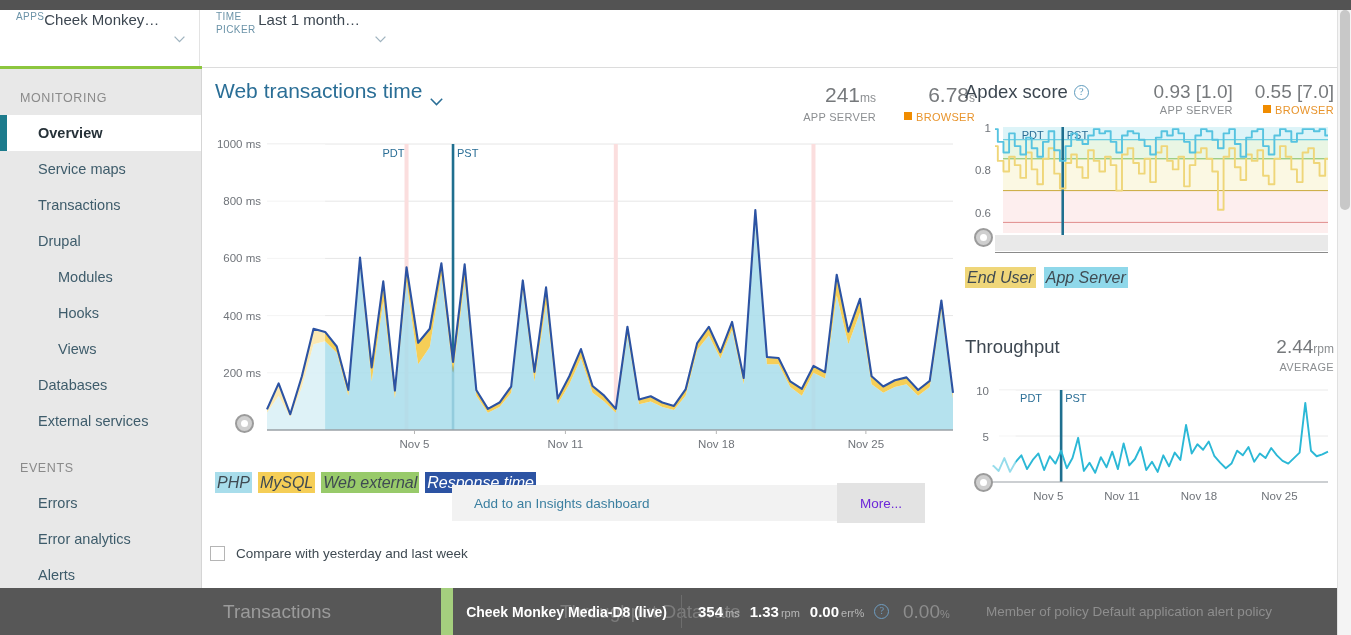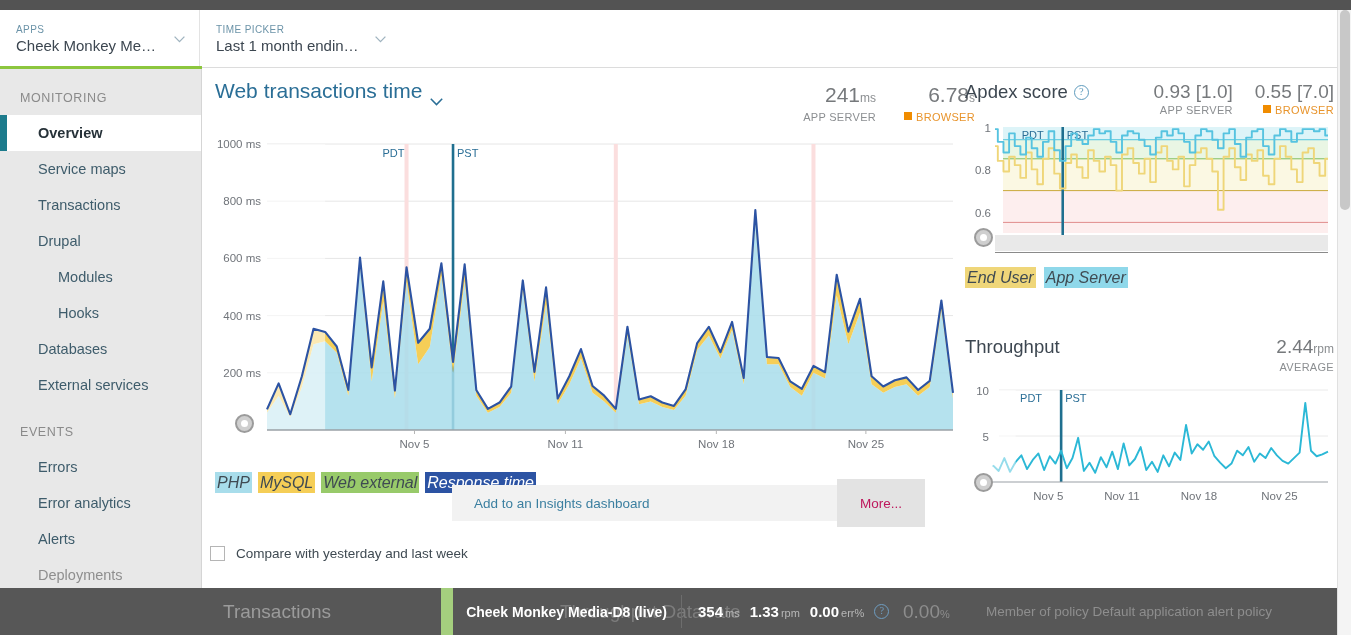--- a/index.html
+++ b/index.html
@@ -16,21 +16,21 @@
     position: absolute; top: 0; left: 0; width: 1351px; height: 10px;
     background: #535353;
   }
 
   
   .header {
     position: absolute; top: 10px; left: 0; width: 1351px; height: 58px;
     background: #ffffff; display: flex; align-items: stretch;
   }
   .hdr-cell {
-    display: flex; flex-direction: column; justify-content: center;
+    display: flex; flex-direction: row; justify-content: center;
     padding: 0 16px; position: relative; cursor: pointer;
   }
   .hdr-cell.apps { width: 200px; border-right: 1px solid #e3e3e3; }
   .hdr-cell.timepicker { width: 200px; }
   .hdr-label {
     font-size: 10px; letter-spacing: .4px; color: #6b93a8;
     text-transform: uppercase; line-height: 13px; font-weight: 400;
   }
   .hdr-value {
     font-size: 15px; color: #3c4650; line-height: 20px; white-space: nowrap;
@@ -125,23 +125,23 @@
 
   
   .insights-bar {
     position: absolute; left: 249px; top: 416px; width: 473px; height: 36px;
     background: #f2f2f2; display: flex; align-items: center;
   }
   .insights-link {
     flex: 1; font-size: 13.5px; color: #3b7fa0; padding-left: 22px; cursor: pointer;
   }
   .more-btn {
-    width: 88px; height: 48px; background: #e3e3e3; display: flex;
+    width: 88px; height: 40px; background: #e3e3e3; display: flex;
     align-items: center; justify-content: center; font-size: 13.5px;
-    color: #be185d; cursor: pointer;
+    color: #6d28d9; cursor: pointer;
   }
 
   
   .compare-row {
     position: absolute; left: 7px; top: 477px; display: flex;
     align-items: center; gap: 11px; cursor: pointer;
   }
   .cbox {
     width: 15px; height: 15px; border: 1px solid #b5b5b5; background: #fff;
   }
@@ -288,20 +288,23 @@
         <span>Transactions</span>
       </div>
       <div class="nav-item">
         <span>Drupal</span>
       </div>
       <div class="nav-item sub">
         <span>Modules</span>
       </div>
       <div class="nav-item sub">
         <span>Hooks</span>
+      </div>
+      <div class="nav-item sub">
+        <span>Views</span>
       </div>
       <div class="nav-item">
         <span>Databases</span>
       </div>
       <div class="nav-item">
         <span>External services</span>
       </div>
     </div>
     <div>
       <div class="nav-head">EVENTS</div>

